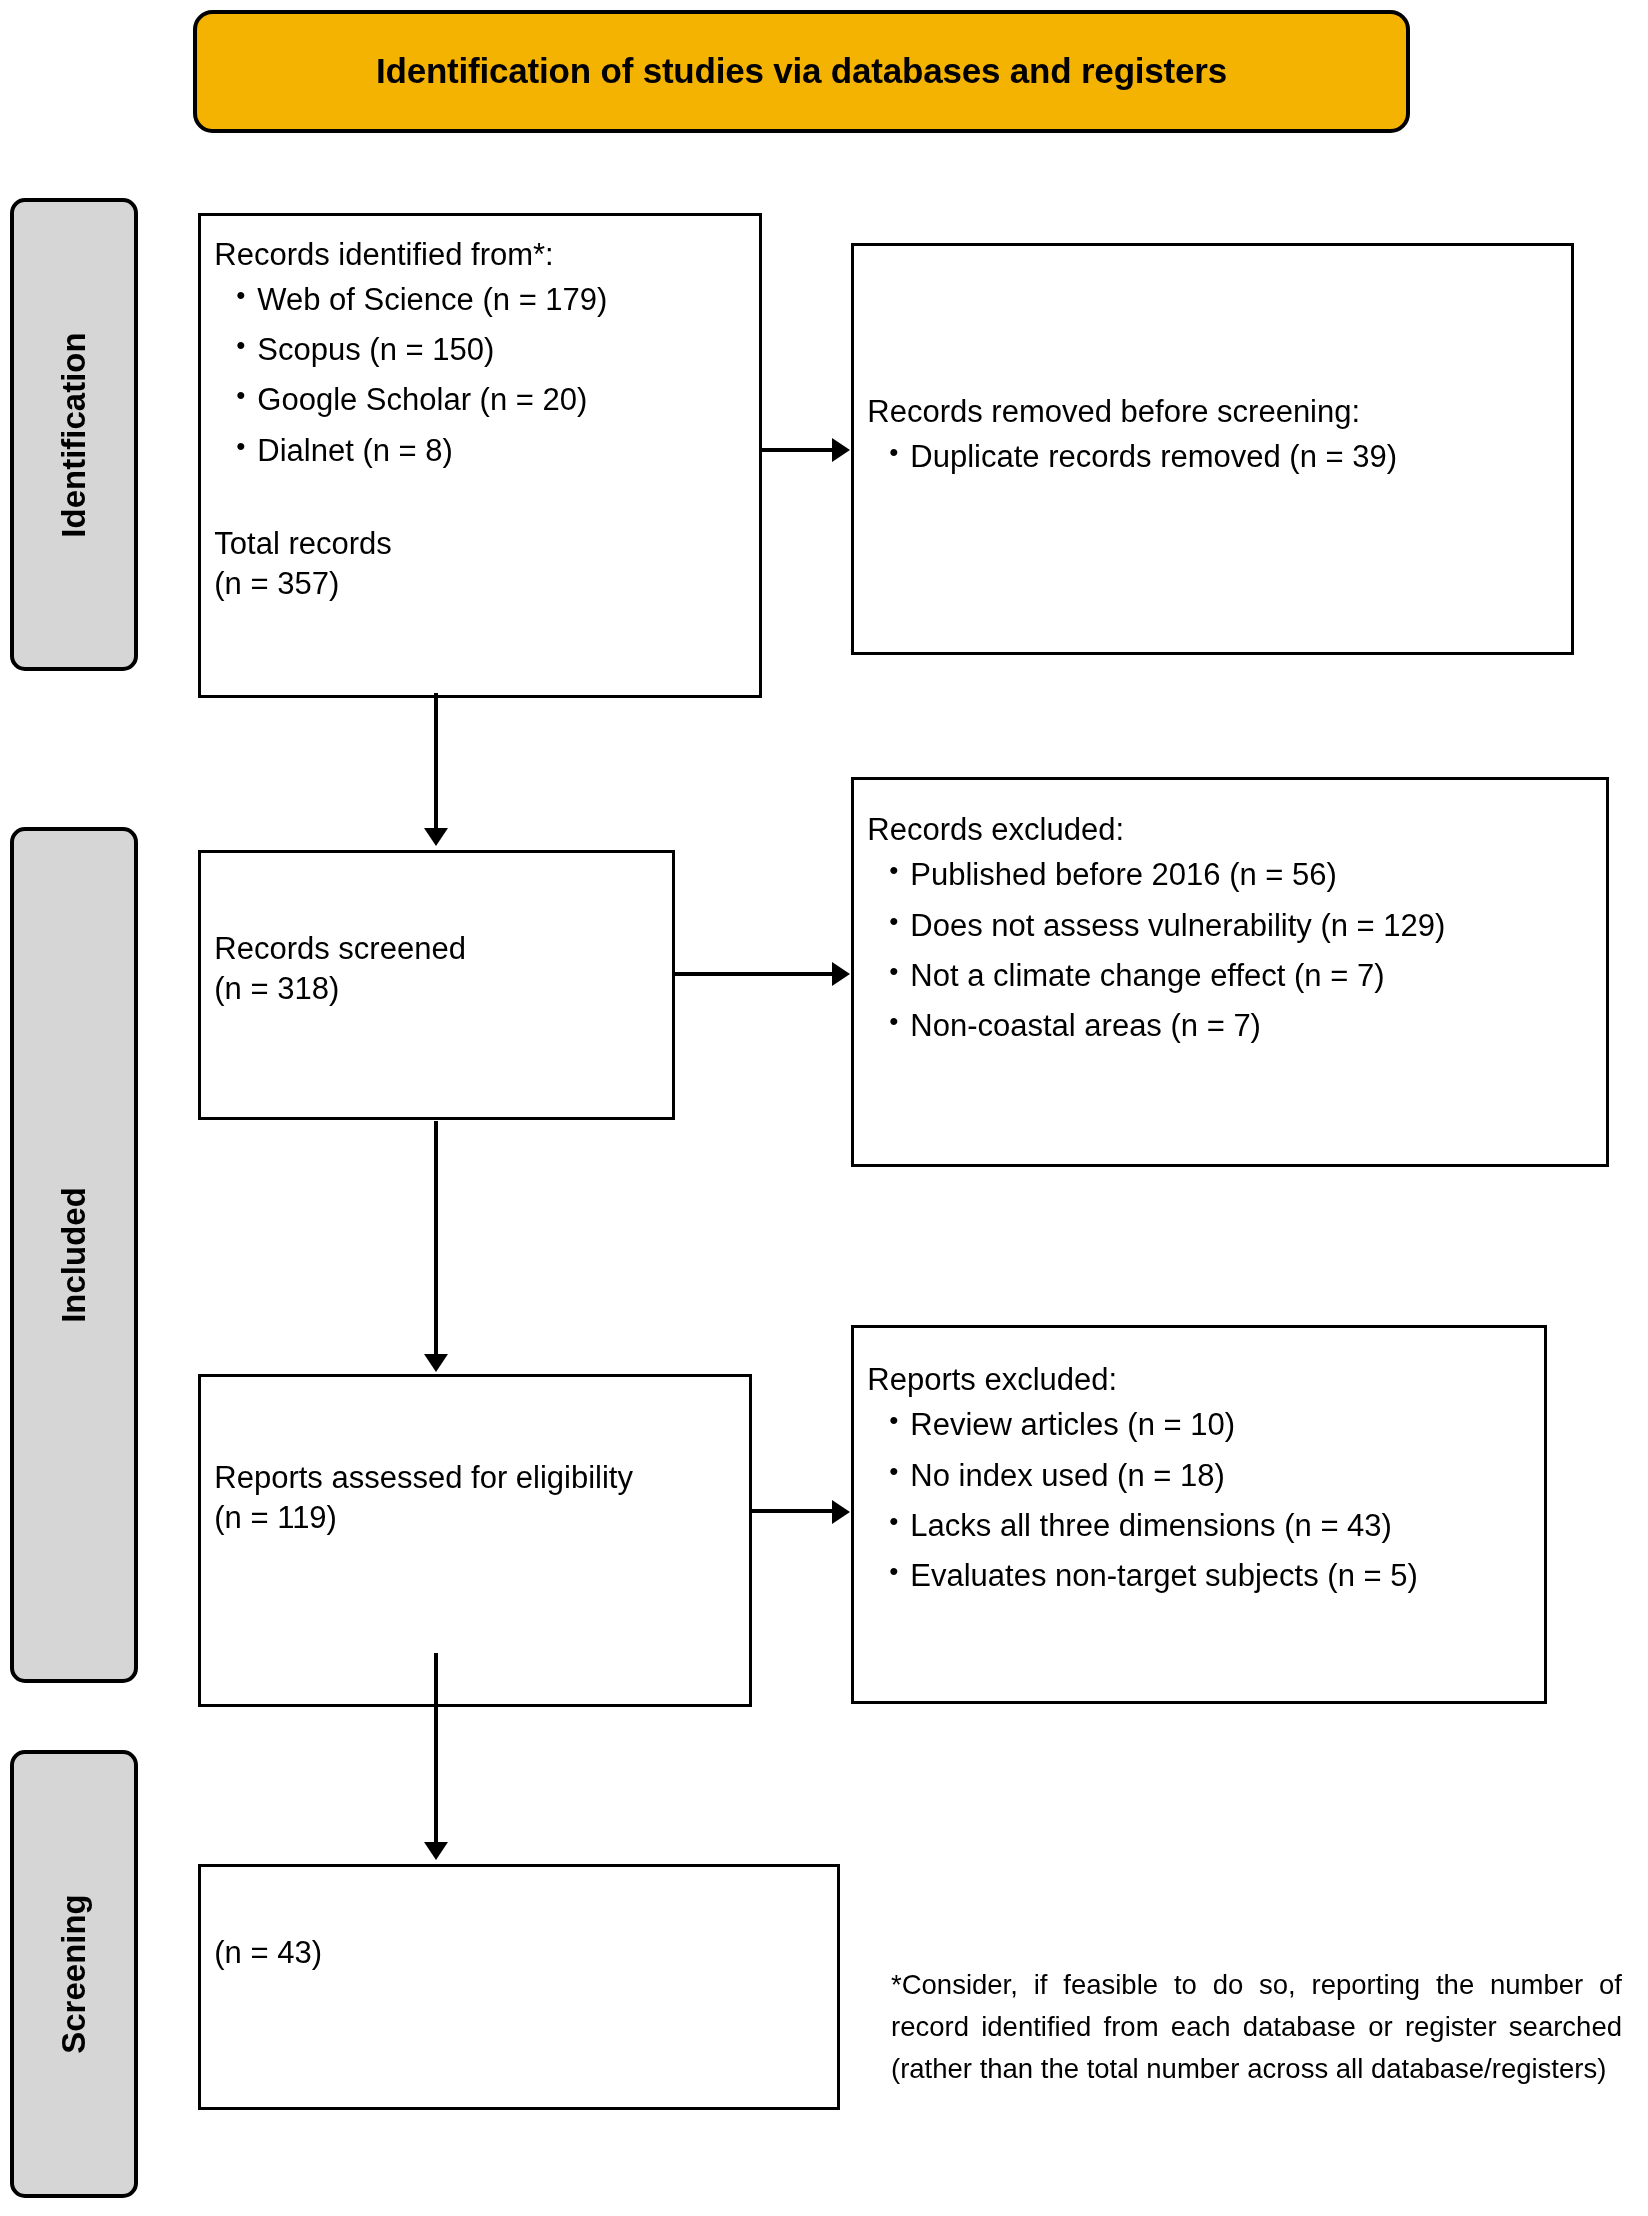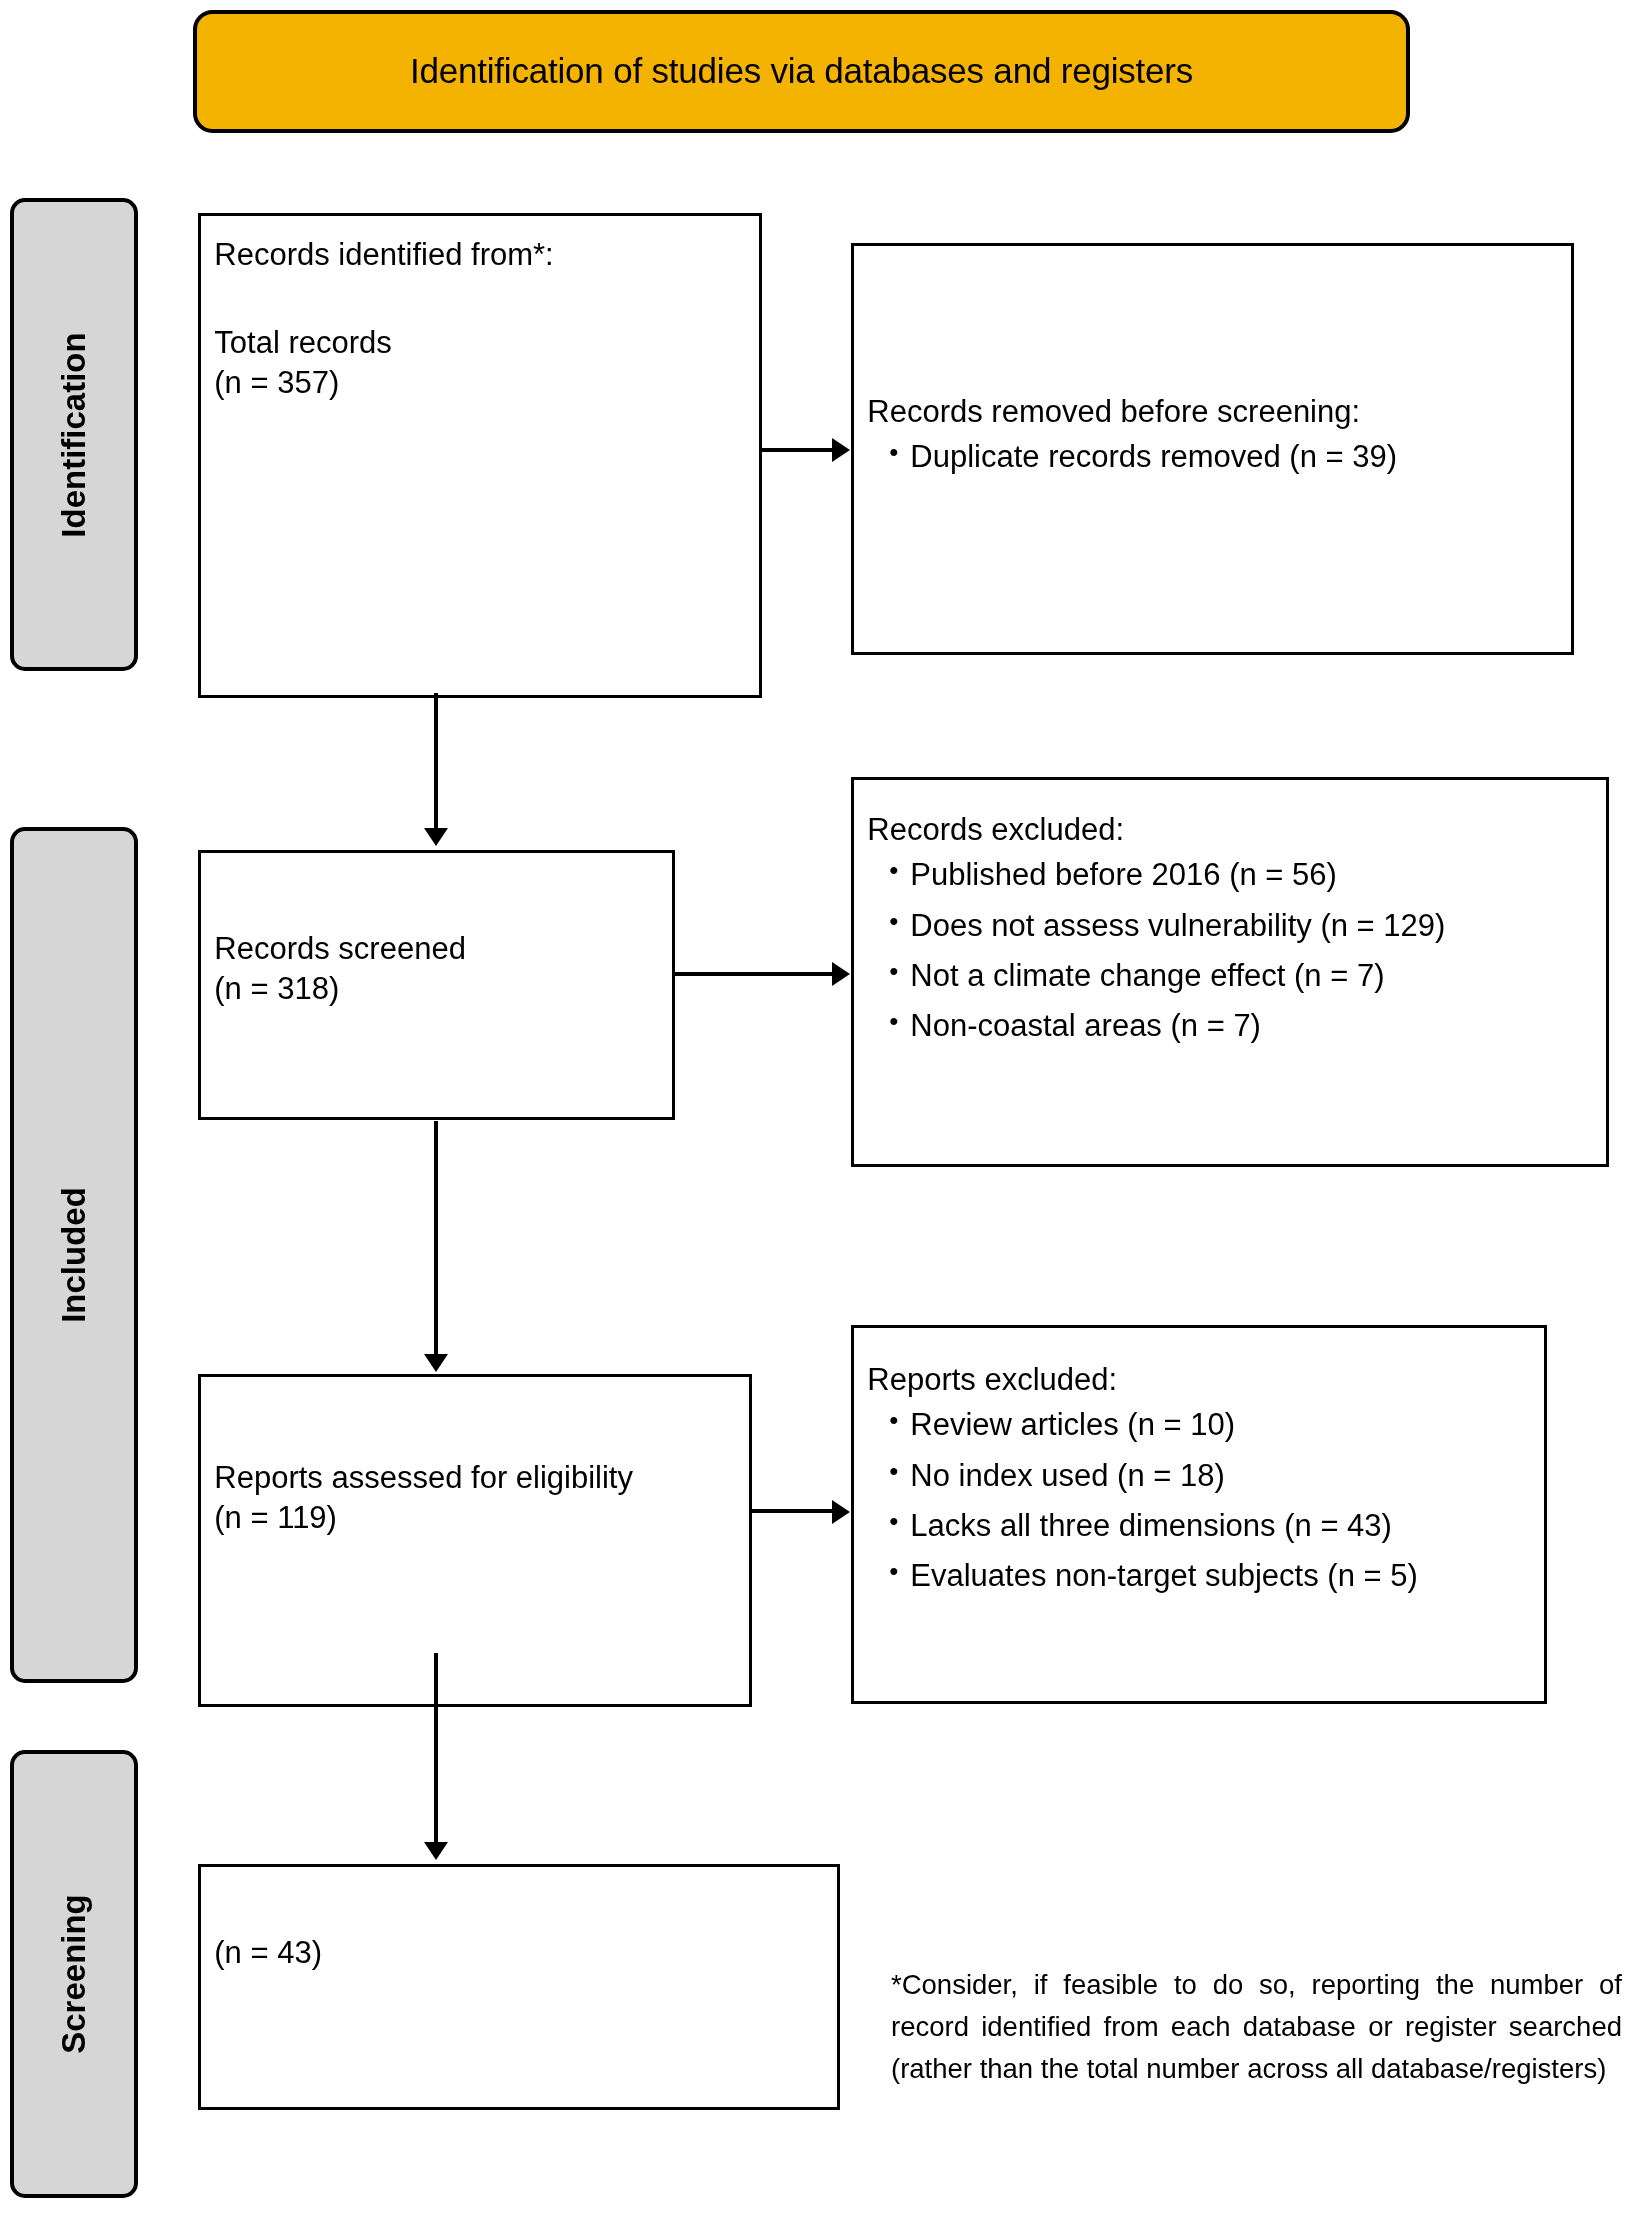--- a/index.html
+++ b/index.html
@@ -26,21 +26,21 @@
     background: #F5B301;
     border: 4px solid #000000;
     border-radius: 19.5px;
     box-sizing: border-box;
     display: flex;
     align-items: center;
     justify-content: center;
   }
   .banner-title {
     font-size: 35px;
-    font-weight: normal;
+    font-weight: bold;
     letter-spacing: -0.2px;
     text-align: right;
     line-height: 1.1;
   }
 
   
   .stage-tab {
     position: absolute;
     left: 9.8px;
     width: 128px;
@@ -155,20 +155,26 @@
   <span class="stage-tab-label">Included</span>
 </div>
 
 <div class="stage-tab" style="top:1750px;height:448px;">
   <span class="stage-tab-label">Screening</span>
 </div>
 
 <div class="fbox" style="left:198px;top:213px;width:564px;height:485px;">
   <div class="fbox-inner" style="top:18.6px;">
     <div class="ftitle">Records identified from*:</div>
+    <ul class="blist">
+      <li>Web of Science (n = 179)</li>
+      <li>Scopus (n = 150)</li>
+      <li>Google Scholar (n = 20)</li>
+      <li>Dialnet (n = 8)</li>
+    </ul>
     <div class="gap-block"></div>
     <div class="fsub">Total records</div>
     <div class="fsub">(n = 357)</div>
   </div>
 </div>
 
 <div class="fbox" style="left:851px;top:243px;width:723px;height:412px;">
   <div class="fbox-inner" style="top:146px;">
     <div class="ftitle">Records removed before screening:</div>
     <ul class="blist">

